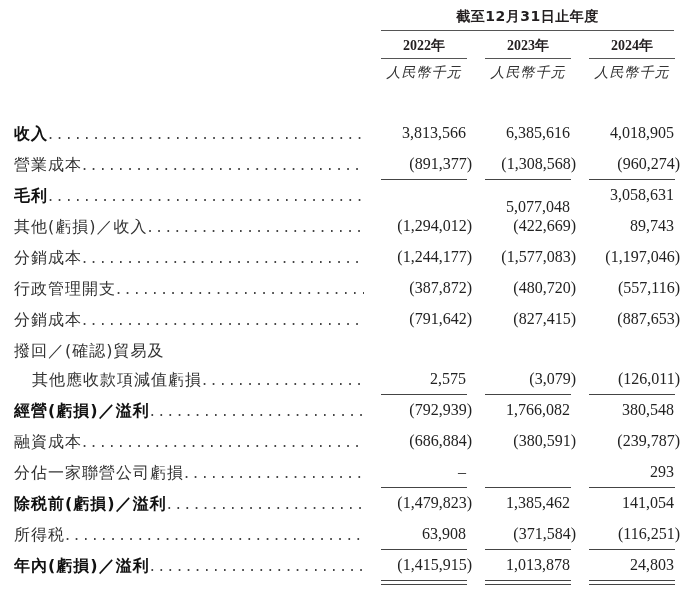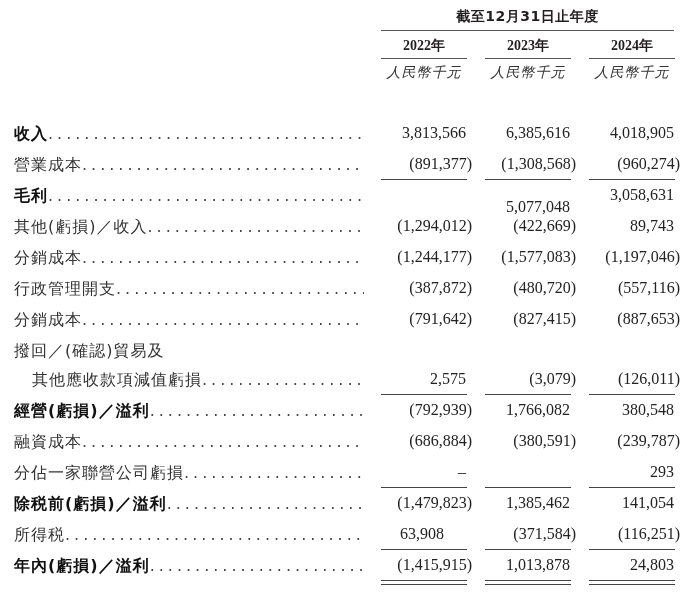--- a/index.html
+++ b/index.html
@@ -118,21 +118,21 @@
       <div class="val v2" style="padding-right: 6px; width: 88px;">293</div>
     </div>
     <div class="row" style="top: 494px;">
       <div class="label bold"><span>除税前(虧損)／溢利</span><span class="dots">................................................</span></div>
       <div class="val v0">(1,479,823)</div>
       <div class="val v1" style="padding-right: 6px; width: 88px;">1,385,462</div>
       <div class="val v2" style="padding-right: 6px; width: 88px; text-align: right;">141,054</div>
     </div>
     <div class="row" style="top: 525px;">
       <div class="label"><span>所得税</span><span class="dots">................................................</span></div>
-      <div class="val v0" style="padding-right: 6px; width: 88px; text-align: center;">63,908</div>
+      <div class="val v0" style="padding-right: 6px; width: 88px;">63,908</div>
       <div class="val v1">(371,584)</div>
       <div class="val v2">(116,251)</div>
     </div>
     <div class="row" style="top: 556px;">
       <div class="label bold"><span>年內(虧損)／溢利</span><span class="dots">................................................</span></div>
       <div class="val v0">(1,415,915)</div>
       <div class="val v1" style="padding-right: 6px; width: 88px;">1,013,878</div>
       <div class="val v2" style="padding-right: 6px; width: 88px;">24,803</div>
     </div>
   </div>

